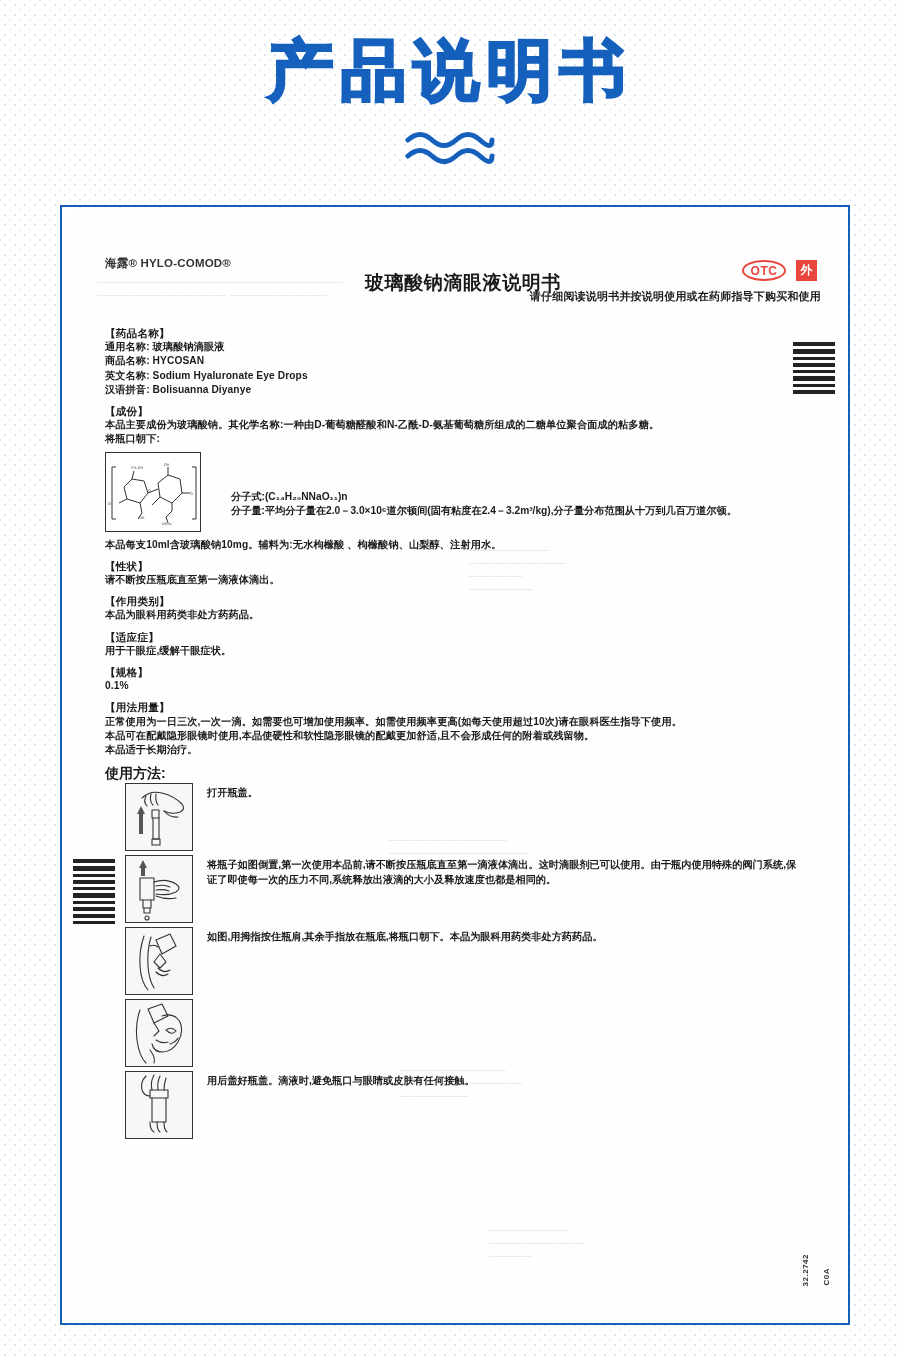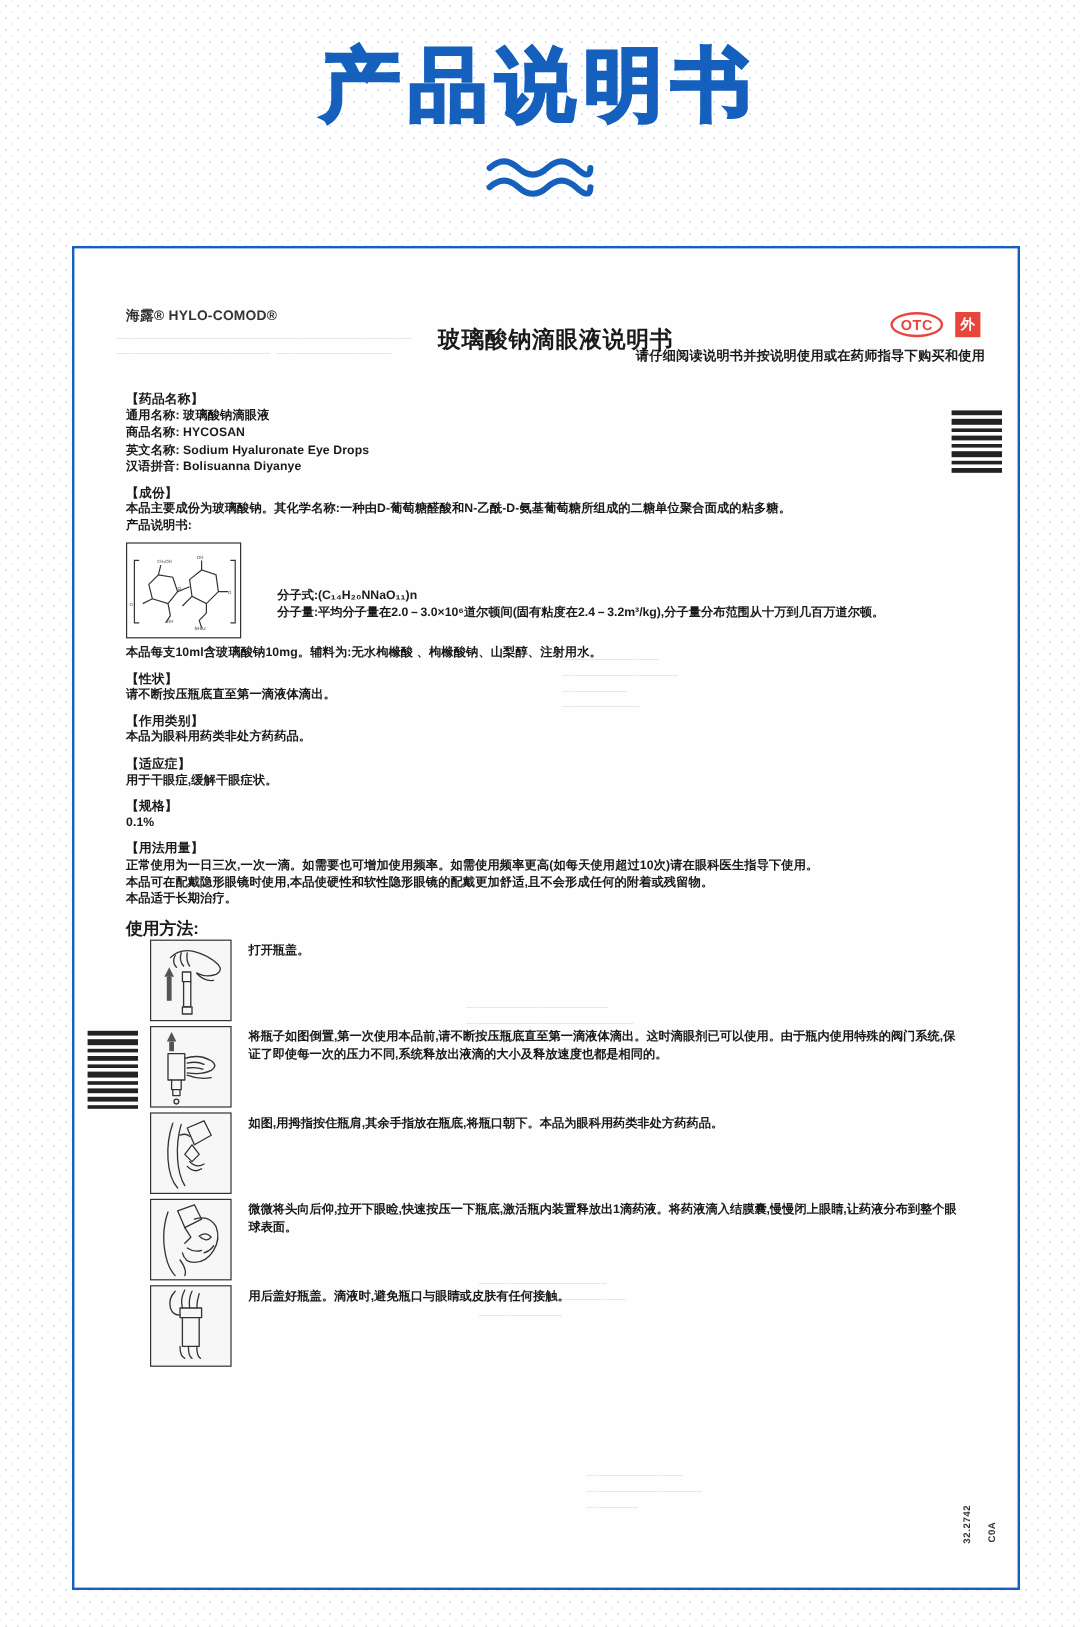--- a/index.html
+++ b/index.html
@@ -315,21 +315,21 @@
     <div class="content">
 
       <div class="sec-head">【药品名称】</div>
       <div class="line">通用名称: 玻璃酸钠滴眼液</div>
       <div class="line">商品名称: HYCOSAN</div>
       <div class="line">英文名称: Sodium Hyaluronate Eye Drops</div>
       <div class="line">汉语拼音: Bolisuanna Diyanye</div>
 
       <div class="sec-head">【成份】</div>
       <div class="para">本品主要成份为玻璃酸钠。其化学名称:一种由D-葡萄糖醛酸和N-乙酰-D-氨基葡萄糖所组成的二糖单位聚合面成的粘多糖。</div>
-      <div class="para">产品说明书:</div>
+      <div class="para">将瓶口朝下:</div>
 
       <div class="chem-row">
         <div class="chem-box">
           <svg width="96" height="80" viewBox="0 0 96 80">
             <g fill="none" stroke="#333" stroke-width="1">
               <path d="M10 14 L6 14 L6 66 L10 66"></path>
               <path d="M86 14 L90 14 L90 66 L86 66"></path>
               <path d="M18 34 L26 26 L38 28 L42 40 L34 50 L21 46 Z"></path>
               <path d="M52 30 L62 22 L74 26 L76 40 L66 50 L54 44 Z"></path>
               <path d="M42 40 L52 36"></path>
@@ -450,21 +450,20 @@
                 <path d="M22 9 L36 4 L42 16 L28 23 Z"></path>
                 <path d="M28 23 L33 31 L28 36"></path>
                 <path d="M36 16 Q48 12 54 22 Q58 32 52 42 Q46 52 36 52 Q28 52 26 44"></path>
                 <path d="M40 30 Q46 26 50 31 Q46 36 40 30 Z"></path>
                 <path d="M44 44 Q50 42 52 38"></path>
                 <path d="M30 40 Q36 44 42 42"></path>
                 <path d="M24 50 Q30 58 28 63"></path>
               </g>
             </svg>
           </div>
-          <div class="step-text">微微将头向后仰,拉开下眼睑,快速按压一下瓶底,激活瓶内装置释放出1滴药液。将药液滴入结膜囊,慢慢闭上眼睛,让药液分布到整个眼球表面。</div>
         </div>
 
         <div class="step">
           <div class="step-img">
             <svg width="66" height="66" viewBox="0 0 66 66">
               <g fill="none" stroke="#333" stroke-width="1.1" stroke-linecap="round" stroke-linejoin="round">
                 <path d="M20 4 Q14 10 16 18 Q18 24 24 24"></path>
                 <path d="M28 3 Q24 10 26 18"></path>
                 <path d="M34 4 Q31 10 32 18"></path>
                 <path d="M40 6 Q38 12 38 18"></path>

